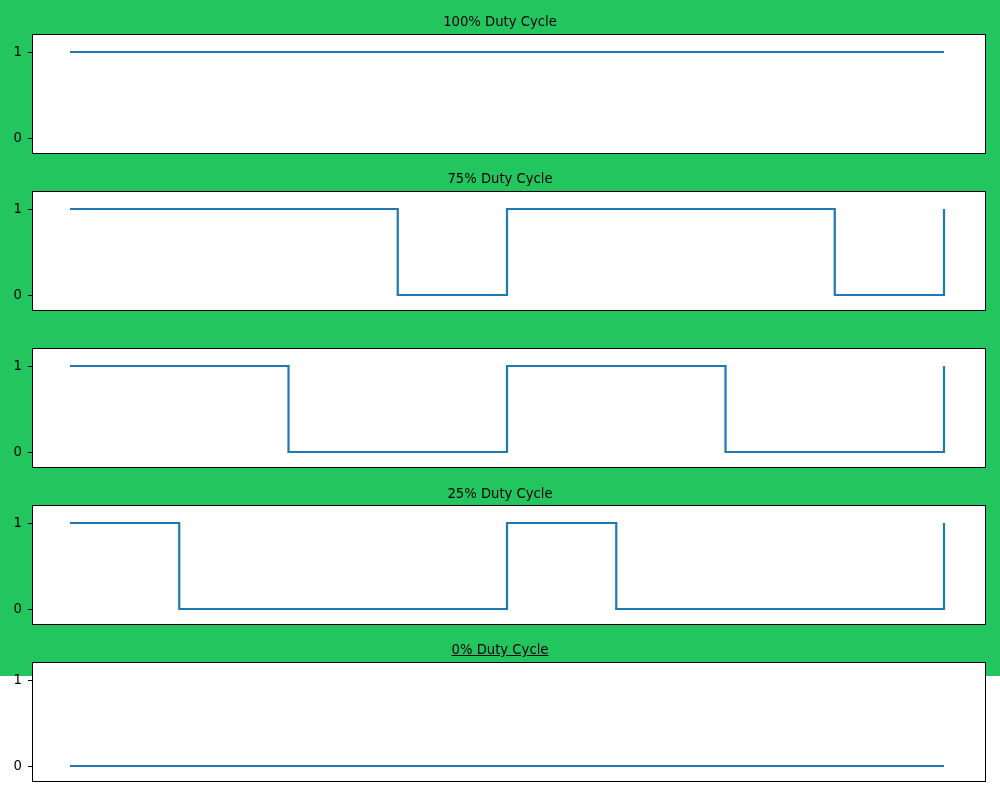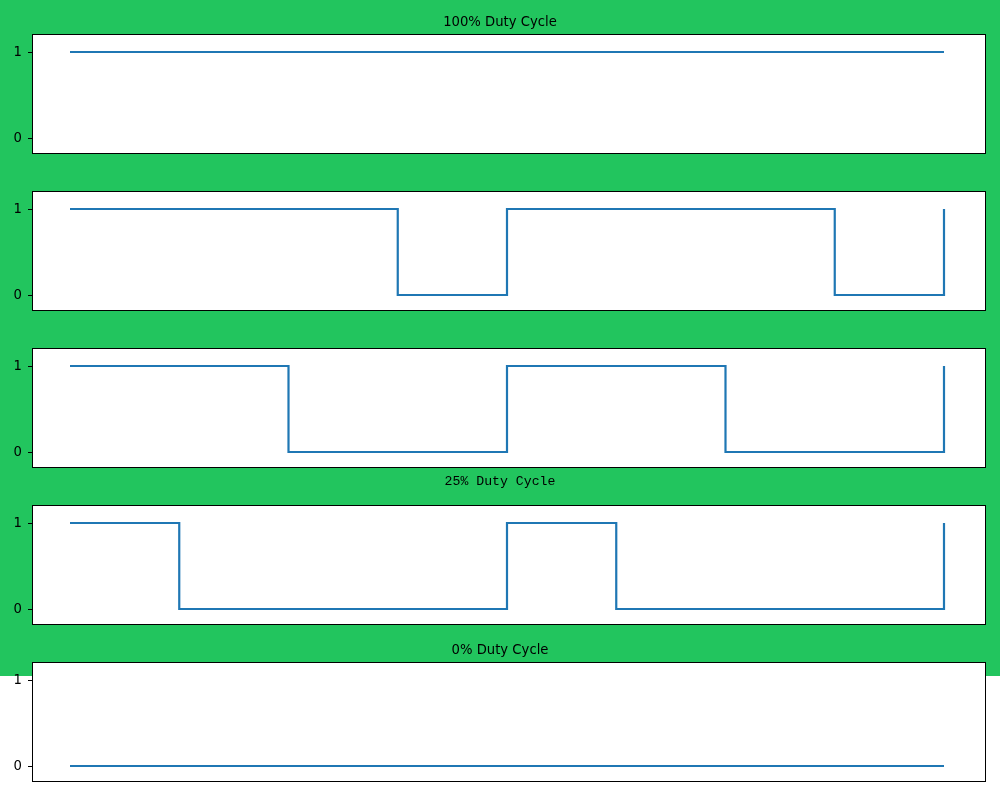--- a/index.html
+++ b/index.html
@@ -68,46 +68,47 @@
 <div id="figure">
     <div class="subplot-title" style="top: 14px;">100% Duty Cycle</div>
     <div class="axes-box" style="left: 32px; top: 34px; width: 954px; height: 120px;"></div>
     <div class="tick-mark" style="left: 28.4px; top: 137.5px;"></div>
     <div class="tick-label" style="left: 2px; top: 131px;">0</div>
     <div class="tick-mark" style="left: 28.4px; top: 51.5px;"></div>
     <div class="tick-label" style="left: 2px; top: 45px;">1</div>
     <svg class="wave-svg" width="1000" height="800" style="left: 0px; top: 0px; position: absolute; pointer-events: none;">
       <path class="wave-path" d="M70.00 52.00 L944.00 52.00" stroke="#1f77b4"></path>
     </svg>
+    <div class="subplot-title" style="top: 171px;">75% Duty Cycle</div>
     <div class="axes-box" style="left: 32px; top: 191px; width: 954px; height: 120px;"></div>
     <div class="tick-mark" style="left: 28.4px; top: 294.5px;"></div>
     <div class="tick-label" style="left: 2px; top: 288px;">0</div>
     <div class="tick-mark" style="left: 28.4px; top: 208.5px;"></div>
     <div class="tick-label" style="left: 2px; top: 202px;">1</div>
     <svg class="wave-svg" width="1000" height="800" style="left: 0px; top: 0px; position: absolute; pointer-events: none;">
       <path class="wave-path" d="M70.00 209.00 L397.75 209.00 L397.75 295.00 L507.00 295.00 L507.00 209.00 L834.75 209.00 L834.75 295.00 L944.00 295.00 L944.00 209.00" stroke="#1f77b4"></path>
     </svg>
     <div class="axes-box" style="left: 32px; top: 348px; width: 954px; height: 120px;"></div>
     <div class="tick-mark" style="left: 28.4px; top: 451.5px;"></div>
     <div class="tick-label" style="left: 2px; top: 445px;">0</div>
     <div class="tick-mark" style="left: 28.4px; top: 365.5px;"></div>
     <div class="tick-label" style="left: 2px; top: 359px;">1</div>
     <svg class="wave-svg" width="1000" height="800" style="left: 0px; top: 0px; position: absolute; pointer-events: none;">
       <path class="wave-path" d="M70.00 366.00 L288.50 366.00 L288.50 452.00 L507.00 452.00 L507.00 366.00 L725.50 366.00 L725.50 452.00 L944.00 452.00 L944.00 366.00" stroke="#1f77b4"></path>
     </svg>
-    <div class="subplot-title" style="top: 474px; font-family: Liberation Mono, monospace;">25% Duty Cycle</div>
+    <div class="subplot-title" style="top: 486px;">25% Duty Cycle</div>
     <div class="axes-box" style="left: 32px; top: 505px; width: 954px; height: 120px;"></div>
     <div class="tick-mark" style="left: 28.4px; top: 608.5px;"></div>
     <div class="tick-label" style="left: 2px; top: 602px;">0</div>
     <div class="tick-mark" style="left: 28.4px; top: 522.5px;"></div>
     <div class="tick-label" style="left: 2px; top: 516px;">1</div>
     <svg class="wave-svg" width="1000" height="800" style="left: 0px; top: 0px; position: absolute; pointer-events: none;">
       <path class="wave-path" d="M70.00 523.00 L179.25 523.00 L179.25 609.00 L507.00 609.00 L507.00 523.00 L616.25 523.00 L616.25 609.00 L944.00 609.00 L944.00 523.00" stroke="#1f77b4"></path>
     </svg>
-    <div class="subplot-title" style="top: 642px;">0% Duty Cycle</div>
+    <div class="subplot-title" style="top: 642px; text-decoration: underline;">0% Duty Cycle</div>
     <div class="axes-box" style="left: 32px; top: 662px; width: 954px; height: 120px;"></div>
     <div class="tick-mark" style="left: 28.4px; top: 765.5px;"></div>
     <div class="tick-label" style="left: 2px; top: 759px;">0</div>
     <div class="tick-mark" style="left: 28.4px; top: 679.5px;"></div>
     <div class="tick-label" style="left: 2px; top: 673px;">1</div>
     <svg class="wave-svg" width="1000" height="800" style="left: 0px; top: 0px; position: absolute; pointer-events: none;">
       <path class="wave-path" d="M70.00 766.00 L944.00 766.00" stroke="#1f77b4"></path>
     </svg>
   </div>
 

